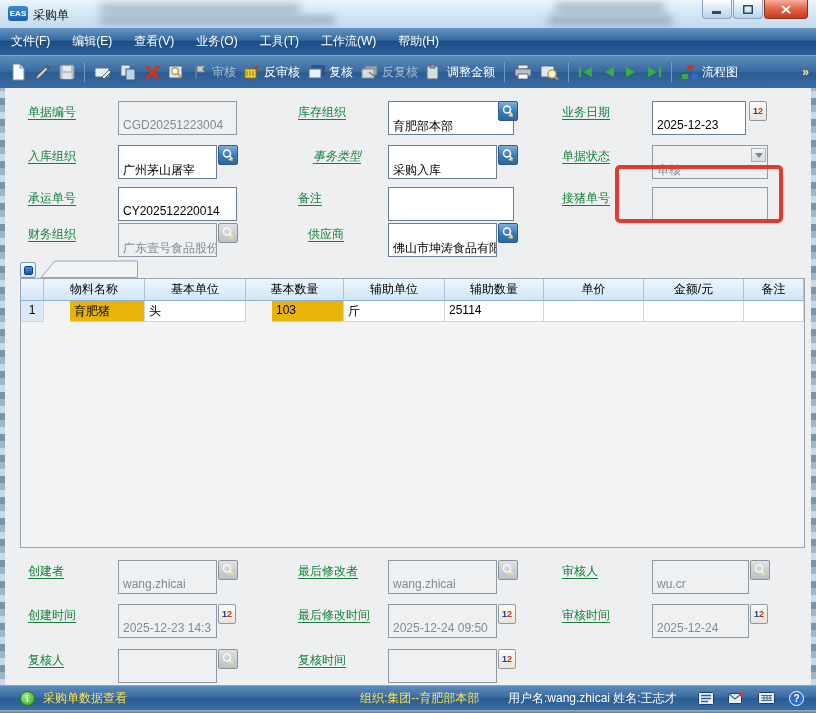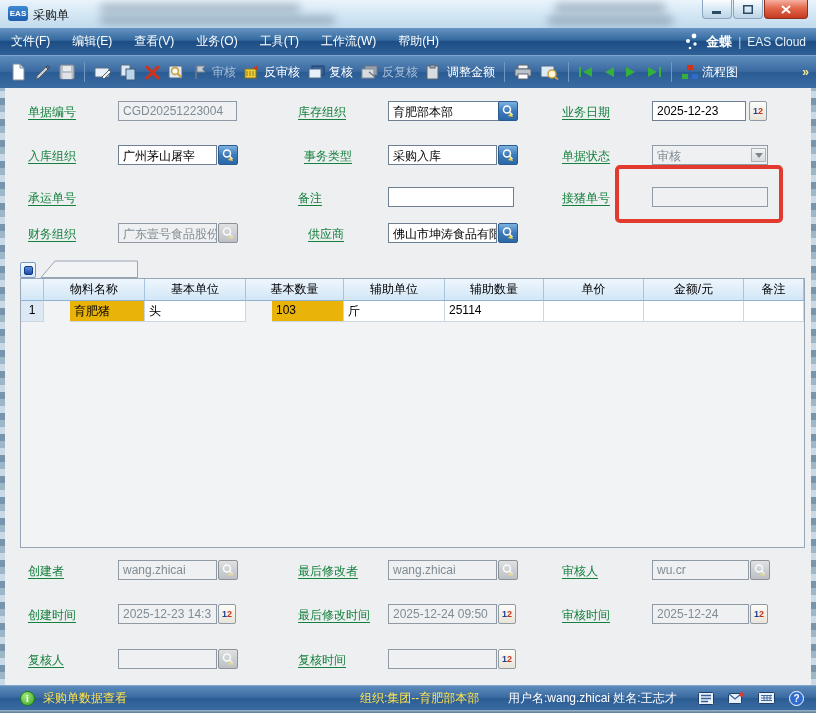--- a/index.html
+++ b/index.html
@@ -45,21 +45,21 @@
     border-top:1px solid #7ba3cc;display:flex;align-items:center;padding:0 6px;color:#fff;}
   .tbtn{display:flex;align-items:center;gap:4px;padding:3px 4px;border-radius:2px;}
   .tbtn .lab{white-space:nowrap;}
   .tbtn.disabled .lab{color:rgba(255,255,255,0.55);}
   .tsep{width:1px;height:20px;background:#234e7d;border-right:1px solid #6f99c4;margin:0 5px;}
   .toolbar svg{display:block;}
   .overflow-chev{margin-left:auto;color:#fbe98a;font-weight:bold;letter-spacing:-1px;padding-right:2px;}
   
   .lbl{position:absolute;color:#15803d;text-decoration:underline;text-underline-offset:3px;white-space:nowrap;}
   .field{position:absolute;height:20px;border:1px solid #8f9aa5;background:#eef0f1;color:#808b94;
-    padding:2px 4px;white-space:nowrap;overflow:hidden;}
+    padding:16px 4px;white-space:nowrap;overflow:hidden;}
   .field.editable{background:#fff;border-color:#6e7f94;color:#000;}
   .f7btn{position:absolute;width:20px;height:20px;border:1px solid #2a5a92;border-radius:2px;
     background:linear-gradient(180deg,#7cb2e0,#3d7ab9 50%,#2c68a8);display:flex;align-items:center;justify-content:center;}
   .f7btn.disabled{border-color:#8c9298;background:linear-gradient(180deg,#dfe1e3,#bcc0c4);}
   .calbtn{position:absolute;width:18px;height:20px;border:1px solid #8f9aa5;border-radius:2px;
     background:linear-gradient(180deg,#fdfcf8,#e9e4d8);display:flex;align-items:center;justify-content:center;
     font-size:9px;font-weight:bold;gap:0;}
   .calbtn .d1{color:#1c3f94;}
   .calbtn .d2{color:#c23318;}
   .dd-arrow{position:absolute;right:2px;top:2px;width:15px;height:14px;border:1px solid #aab2ba;
@@ -129,31 +129,20 @@
   </div>
 
   <div class="menubar">
     <div class="menu-item">文件(F)</div>
     <div class="menu-item">编辑(E)</div>
     <div class="menu-item">查看(V)</div>
     <div class="menu-item">业务(O)</div>
     <div class="menu-item">工具(T)</div>
     <div class="menu-item">工作流(W)</div>
     <div class="menu-item">帮助(H)</div>
-    <div class="brand">
-      <svg class="dots" width="16" height="18">
-        <circle cx="10" cy="3" r="2.4" fill="#fff"></circle>
-          <circle cx="4" cy="8" r="2" fill="#fff"></circle>
-        <circle cx="11" cy="11" r="1.7" fill="#fff"></circle>
-          <circle cx="6" cy="15" r="1.3" fill="#fff"></circle>
-      </svg>
-      <span class="kd">金蝶</span>
-      <span class="sep">|</span>
-      <span class="prod">EAS Cloud</span>
-    </div>
   </div>
 
   <div class="toolbar">
     <div class="tbtn">
       <svg width="16" height="18">
           <path d="M3 1 h7 l4 4 v12 h-11 z" fill="#fff" stroke="#7e8d9b"></path>
           <path d="M10 1 l4 4 h-4 z" fill="#d8e2ea" stroke="#7e8d9b"></path>
         </svg>
     </div>
     <div class="tbtn">
@@ -291,20 +280,21 @@
   <div class="field editable" style="left:118px;top:145px;width:99px;">广州茅山屠宰</div>
   <div class="f7btn" style="left:218px;top:145px;">
     <svg width="14" height="14">
         <circle cx="6" cy="5.5" r="3.5" fill="none" stroke="#fff" stroke-width="1.5"></circle>
         <path d="M8.5 8 l3 3" stroke="#fff" stroke-width="1.5"></path>
         <path d="M7 12 l5 1 -2 -4 z" fill="#f5d53c"></path>
       </svg>
   </div>
 
   <div class="lbl" style="left:28px;top:190px;">承运单号</div>
+  <div class="field editable" style="left:118px;top:187px;width:119px;">CY202512220014</div>
 
   <div class="lbl" style="left:28px;top:226px;">财务组织</div>
   <div class="field" style="left:118px;top:223px;width:99px;">广东壹号食品股份</div>
   <div class="f7btn disabled" style="left:218px;top:223px;">
     <svg width="14" height="14">
         <circle cx="6" cy="5.5" r="3.5" fill="none" stroke="#fbfbfb" stroke-width="1.5"></circle>
         <path d="M8.5 8 l3 3" stroke="#fbfbfb" stroke-width="1.5"></path>
         <path d="M7 12 l5 1 -2 -4 z" fill="#e7d98a"></path>
       </svg>
   </div>
@@ -312,21 +302,21 @@
   <div class="lbl" style="left:298px;top:104px;">库存组织</div>
   <div class="field editable" style="left:388px;top:101px;width:126px;">育肥部本部</div>
   <div class="f7btn" style="left:498px;top:101px;">
     <svg width="14" height="14">
         <circle cx="6" cy="5.5" r="3.5" fill="none" stroke="#fff" stroke-width="1.5"></circle>
         <path d="M8.5 8 l3 3" stroke="#fff" stroke-width="1.5"></path>
         <path d="M7 12 l5 1 -2 -4 z" fill="#f5d53c"></path>
       </svg>
   </div>
 
-  <div class="lbl" style="left:304px;top:148px;">事务类型</div>
+  <div class="lbl" style="left:313px;top:148px;font-style:italic;">事务类型</div>
   <div class="field editable" style="left:388px;top:145px;width:109px;">采购入库</div>
   <div class="f7btn" style="left:498px;top:145px;">
     <svg width="14" height="14">
         <circle cx="6" cy="5.5" r="3.5" fill="none" stroke="#fff" stroke-width="1.5"></circle>
         <path d="M8.5 8 l3 3" stroke="#fff" stroke-width="1.5"></path>
         <path d="M7 12 l5 1 -2 -4 z" fill="#f5d53c"></path>
       </svg>
   </div>
 
   <div class="lbl" style="left:298px;top:190px;">备注</div>

